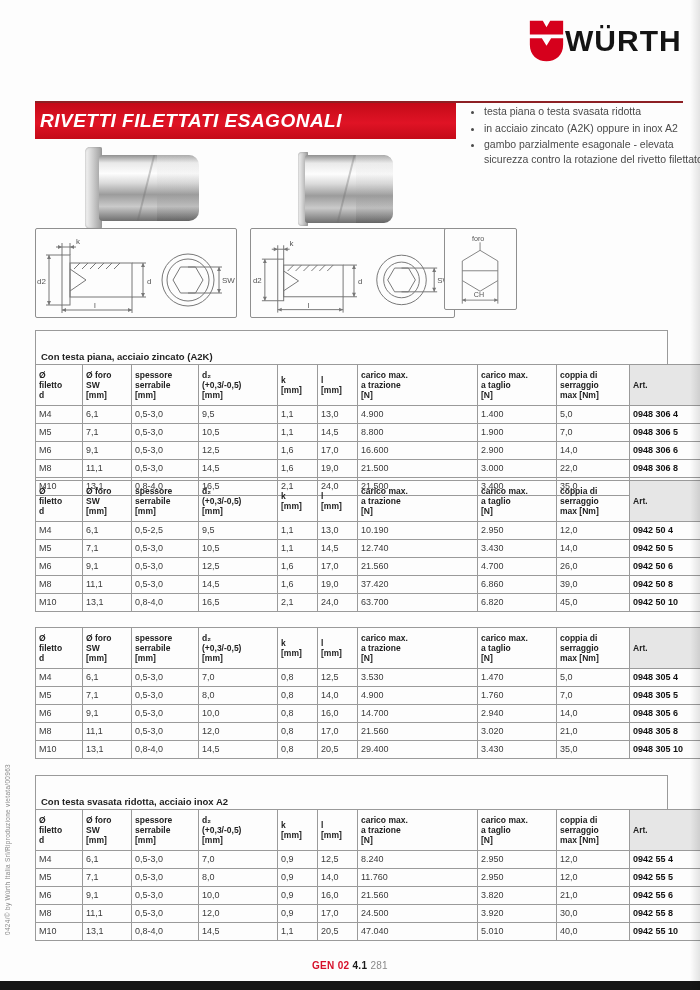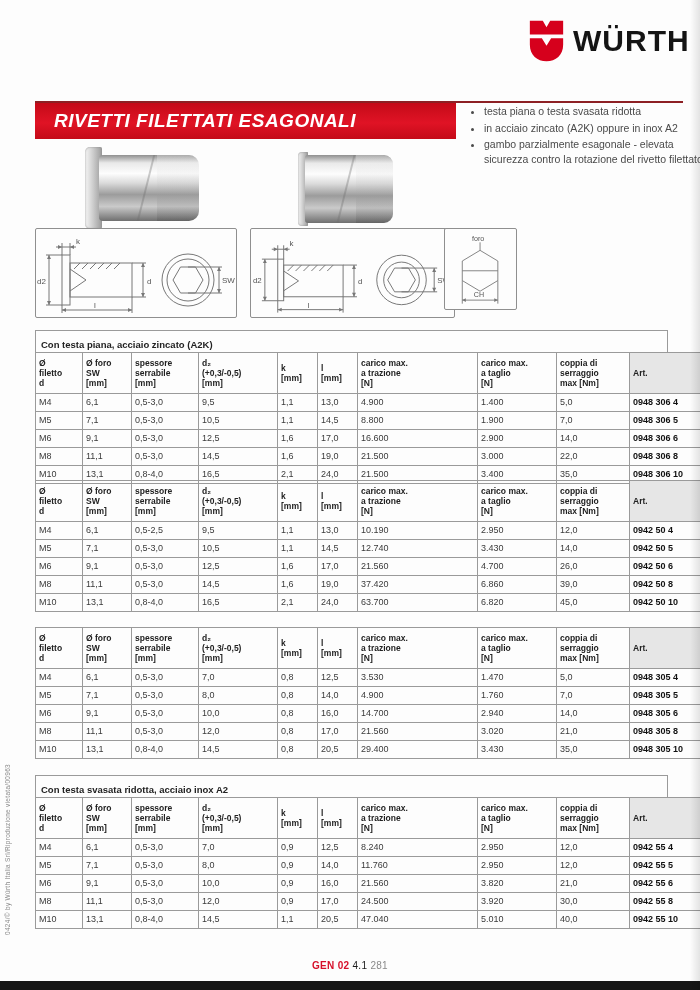--- a/index.html
+++ b/index.html
@@ -2,28 +2,28 @@
 <html><head>
 <meta charset="utf-8">
 <style>
   html,body{margin:0;padding:0;background:#e9e9e9;}
   .page{position:relative;width:700px;height:990px;background:#fdfdfd;overflow:hidden;
         font-family:"Liberation Sans",sans-serif;color:#333;}
   .page::after{content:'';position:absolute;right:0;top:0;width:10px;height:100%;
         background:linear-gradient(to right,rgba(0,0,0,0),rgba(0,0,0,0.10));pointer-events:none;}
 
   
-  .logo{position:absolute;left:528px;top:20px;display:flex;align-items:center;gap:8px;}
+  .logo{position:absolute;left:528px;top:20px;display:flex;align-items:center;gap:0;}
   .wordmark{font-size:30px;font-weight:bold;letter-spacing:1px;color:#141414;}
 
   .title-topline{position:absolute;left:35px;top:101px;width:648px;height:2px;background:#8d2024;}
   .title-bar{position:absolute;left:35px;top:103px;width:421px;height:36px;
         background:linear-gradient(to bottom,#c40a18,#e01325 55%,#c40a18);
         color:#fff;font-weight:800;font-style:italic;font-size:19px;letter-spacing:.5px;
-        line-height:36px;padding-left:19px;box-sizing:border-box;white-space:nowrap;}
+        line-height:36px;padding-left:5px;box-sizing:border-box;white-space:nowrap;}
 
   .bullets{position:absolute;left:468px;top:104px;width:224px;margin:0;padding:0 0 0 16px;
         font-size:10.5px;line-height:1.4;color:#4a4a4a;}
   .bullets li{margin-bottom:2px;}
 
   
   .photo{position:absolute;}
   .photo1{left:85px;top:147px;width:116px;height:82px;}
   .photo2{left:298px;top:150px;width:96px;height:78px;}
   .flange{position:absolute;background:linear-gradient(to right,#f6f6f6,#cfcfcf 45%,#9b9b9b);
@@ -47,37 +47,37 @@
   .diag3{left:444px;top:228px;width:73px;height:82px;}
   .diag svg{display:block;width:100%;height:100%;}
   .diag line,.diag rect,.diag circle,.diag polygon.o,.diag path{stroke:#777;fill:none;stroke-width:1;}
   .diag polygon.a{fill:#777;stroke:none;}
   .diag text{font-family:"Liberation Sans",sans-serif;font-size:8px;fill:#555;stroke:none;}
 
   
   .spec-section{position:absolute;left:35px;width:633px;}
   .s1{top:330px;}.s2{top:481px;}.s3{top:628px;}.s4{top:775px;}
   .t-title{border:1px solid #9a9a9a;font-weight:bold;font-size:9.5px;color:#222;
-        padding:8px 5px 2px;background:#fdfdfd;}
+        padding:20px 5px 2px;background:#fdfdfd;}
   .spec{border-collapse:collapse;width:100%;table-layout:fixed;margin-top:-1px;}
   .spec th,.spec td{border:1px solid #9a9a9a;padding:1px 3px;text-align:left;overflow:hidden;}
   .spec th{font-size:8.5px;font-weight:bold;color:#222;vertical-align:middle;
         white-space:pre-line;line-height:1.18;height:38px;}
   .spec td{font-size:9px;color:#3a3a3a;height:15px;line-height:1.1;vertical-align:middle;}
   .spec th.c9{background:#e6e6e6;}
   .spec td.c9{font-weight:bold;color:#111;}
   .c0{width:40px;}.c1{width:42px;}.c2{width:60px;margin-left:38px;}.c3{width:72px;}.c4{width:33px;}
   .c5{width:33px;}.c6{width:113px;}.c7{width:72px;}.c8{width:66px;}.c9{width:102px;}
 
   
   .side-note{position:absolute;left:4px;top:935px;transform:rotate(-90deg);transform-origin:left top;
         font-size:6.5px;color:#8a8a8a;white-space:nowrap;letter-spacing:.3px;}
   .footer{position:absolute;left:0;top:960px;width:700px;text-align:center;font-size:10px;letter-spacing:.3px;}
   .f-cat{color:#d6102a;font-weight:bold;}
-  .f-sec{color:#1a1a1a;font-weight:normal;}
+  .f-sec{color:#1a1a1a;font-weight:bold;}
   .f-page{color:#8a8a8a;margin-top:24px;}
   .bottom-bar{position:absolute;left:0;top:981px;width:700px;height:9px;background:#161616;}
 </style>
 </head>
 <body>
 
 <div class="page">
 
   <div class="side-note">0424/© by Würth Italia Srl/Riproduzione vietata/00963</div>
 

